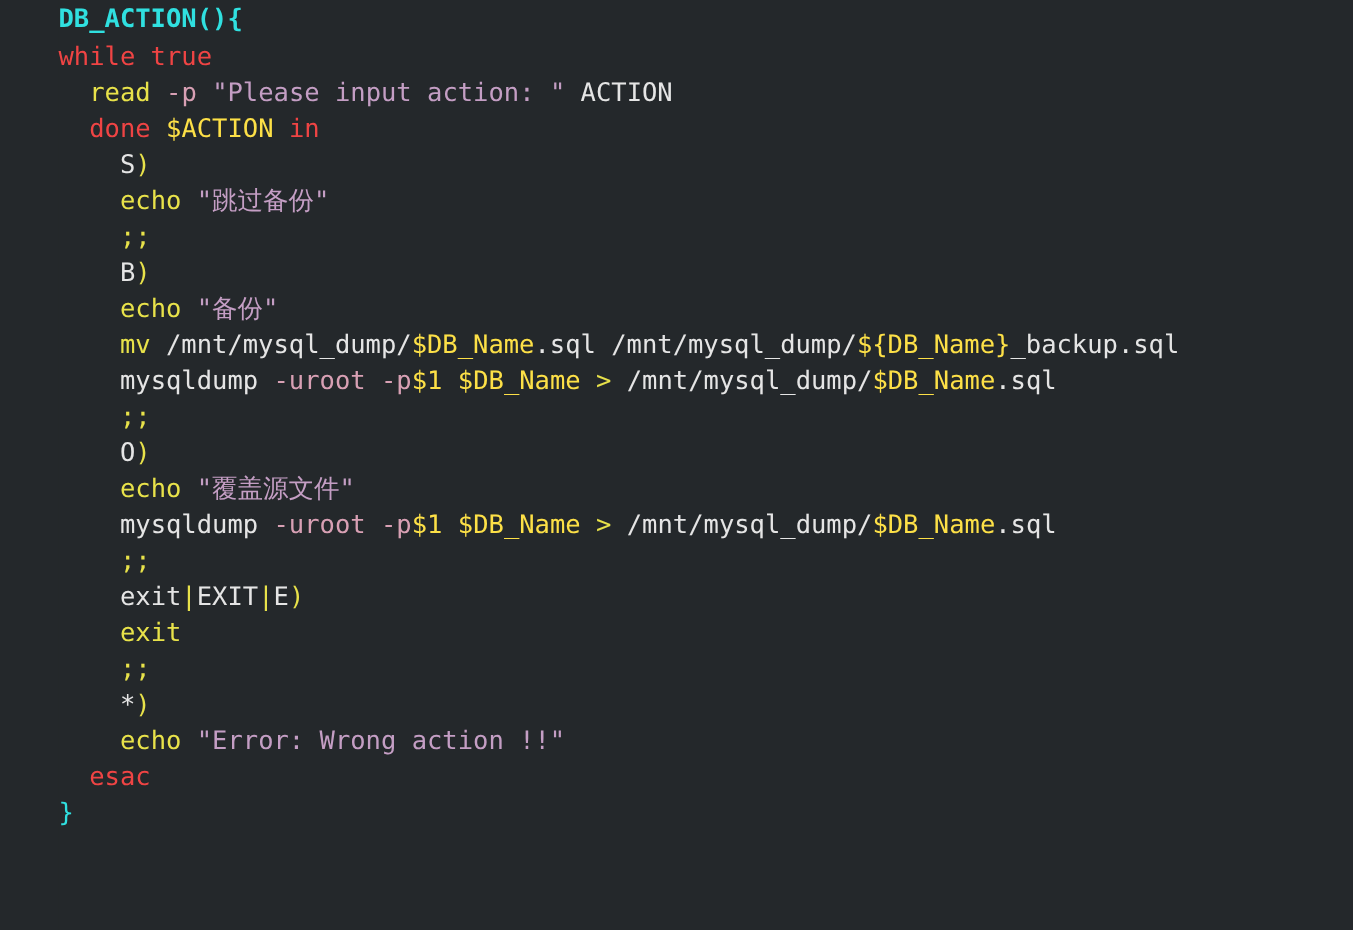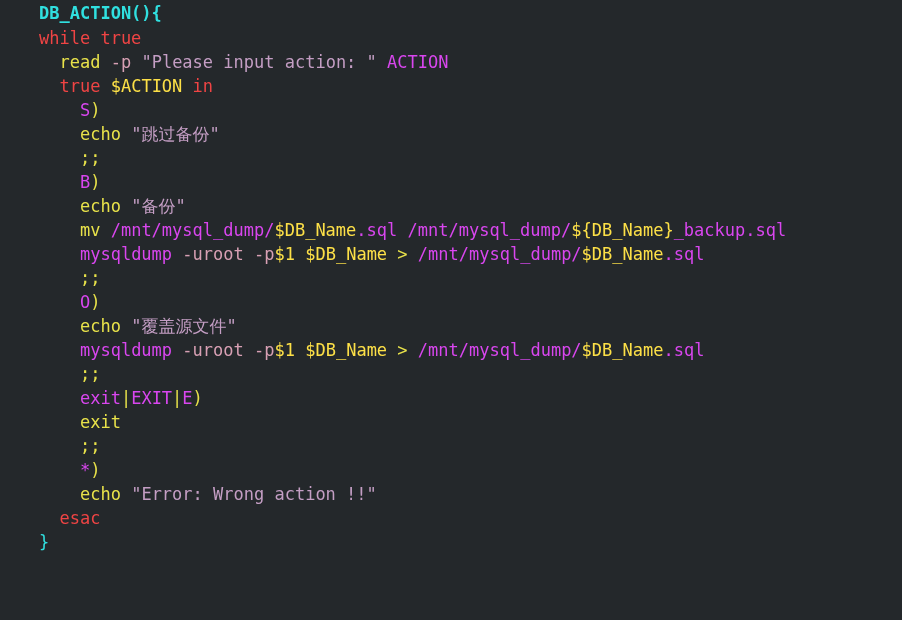--- a/index.html
+++ b/index.html
@@ -32,33 +32,33 @@
     height: 26px;
     line-height: 26px;
   }
   
   .tok-func     { color: #30e0e0; font-weight: bold; }
   .tok-brace    { color: #30e0e0; }
   .tok-keyword  { color: #ef4444; }
   .tok-builtin  { color: #e8e24a; }
   .tok-var      { color: #fde047; }
   .tok-string   { color: #c49ec4; }
-  .tok-plain    { color: #d946ef; }
+  .tok-plain    { color: #e5e5e5; }
   .tok-option   { color: #d8a0b4; }
   .tok-op       { color: #e8e24a; }
   .tok-punct    { color: #e8e24a; }
 </style>
 </head>
 <body style="background: rgb(36, 40, 43);">
 
 <div id="code-editor" style="background: rgb(36, 40, 43); margin-left: 39px;">
     <div class="code-line"><span class="tok-func">DB_ACTION(){</span></div>
     <div class="code-line"><span class="tok-keyword">while true</span></div>
     <div class="code-line"><span class="tok-plain">  </span><span class="tok-builtin">read</span><span class="tok-plain"> </span><span class="tok-option">-p</span><span class="tok-plain"> </span><span class="tok-string">"Please input action: "</span><span class="tok-plain"> ACTION</span></div>
-    <div class="code-line"><span class="tok-plain">  </span><span class="tok-keyword">true</span><span class="tok-plain"> </span><span class="tok-var">$ACTION</span><span class="tok-plain"> </span><span class="tok-keyword">in</span></div>
+    <div class="code-line"><span class="tok-plain">  </span><span class="tok-keyword">done</span><span class="tok-plain"> </span><span class="tok-var">$ACTION</span><span class="tok-plain"> </span><span class="tok-keyword">in</span></div>
     <div class="code-line"><span class="tok-plain">    </span><span class="tok-plain">S</span><span class="tok-punct">)</span></div>
     <div class="code-line"><span class="tok-plain">    </span><span class="tok-builtin">echo</span><span class="tok-plain"> </span><span class="tok-string">"跳过备份"</span></div>
     <div class="code-line"><span class="tok-plain">    </span><span class="tok-punct">;;</span></div>
     <div class="code-line"><span class="tok-plain">    </span><span class="tok-plain">B</span><span class="tok-punct">)</span></div>
     <div class="code-line"><span class="tok-plain">    </span><span class="tok-builtin">echo</span><span class="tok-plain"> </span><span class="tok-string">"备份"</span></div>
     <div class="code-line"><span class="tok-plain">    </span><span class="tok-builtin">mv</span><span class="tok-plain"> /mnt/mysql_dump/</span><span class="tok-var">$DB_Name</span><span class="tok-plain">.sql /mnt/mysql_dump/</span><span class="tok-var">${DB_Name}</span><span class="tok-plain">_backup.sql</span></div>
     <div class="code-line"><span class="tok-plain">    </span><span class="tok-plain">mysqldump</span><span class="tok-plain"> </span><span class="tok-option">-uroot</span><span class="tok-plain"> </span><span class="tok-option">-p</span><span class="tok-var">$1</span><span class="tok-plain"> </span><span class="tok-var">$DB_Name</span><span class="tok-plain"> </span><span class="tok-op">&gt;</span><span class="tok-plain"> /mnt/mysql_dump/</span><span class="tok-var">$DB_Name</span><span class="tok-plain">.sql</span></div>
     <div class="code-line"><span class="tok-plain">    </span><span class="tok-punct">;;</span></div>
     <div class="code-line"><span class="tok-plain">    </span><span class="tok-plain">O</span><span class="tok-punct">)</span></div>
     <div class="code-line"><span class="tok-plain">    </span><span class="tok-builtin">echo</span><span class="tok-plain"> </span><span class="tok-string">"覆盖源文件"</span></div>

